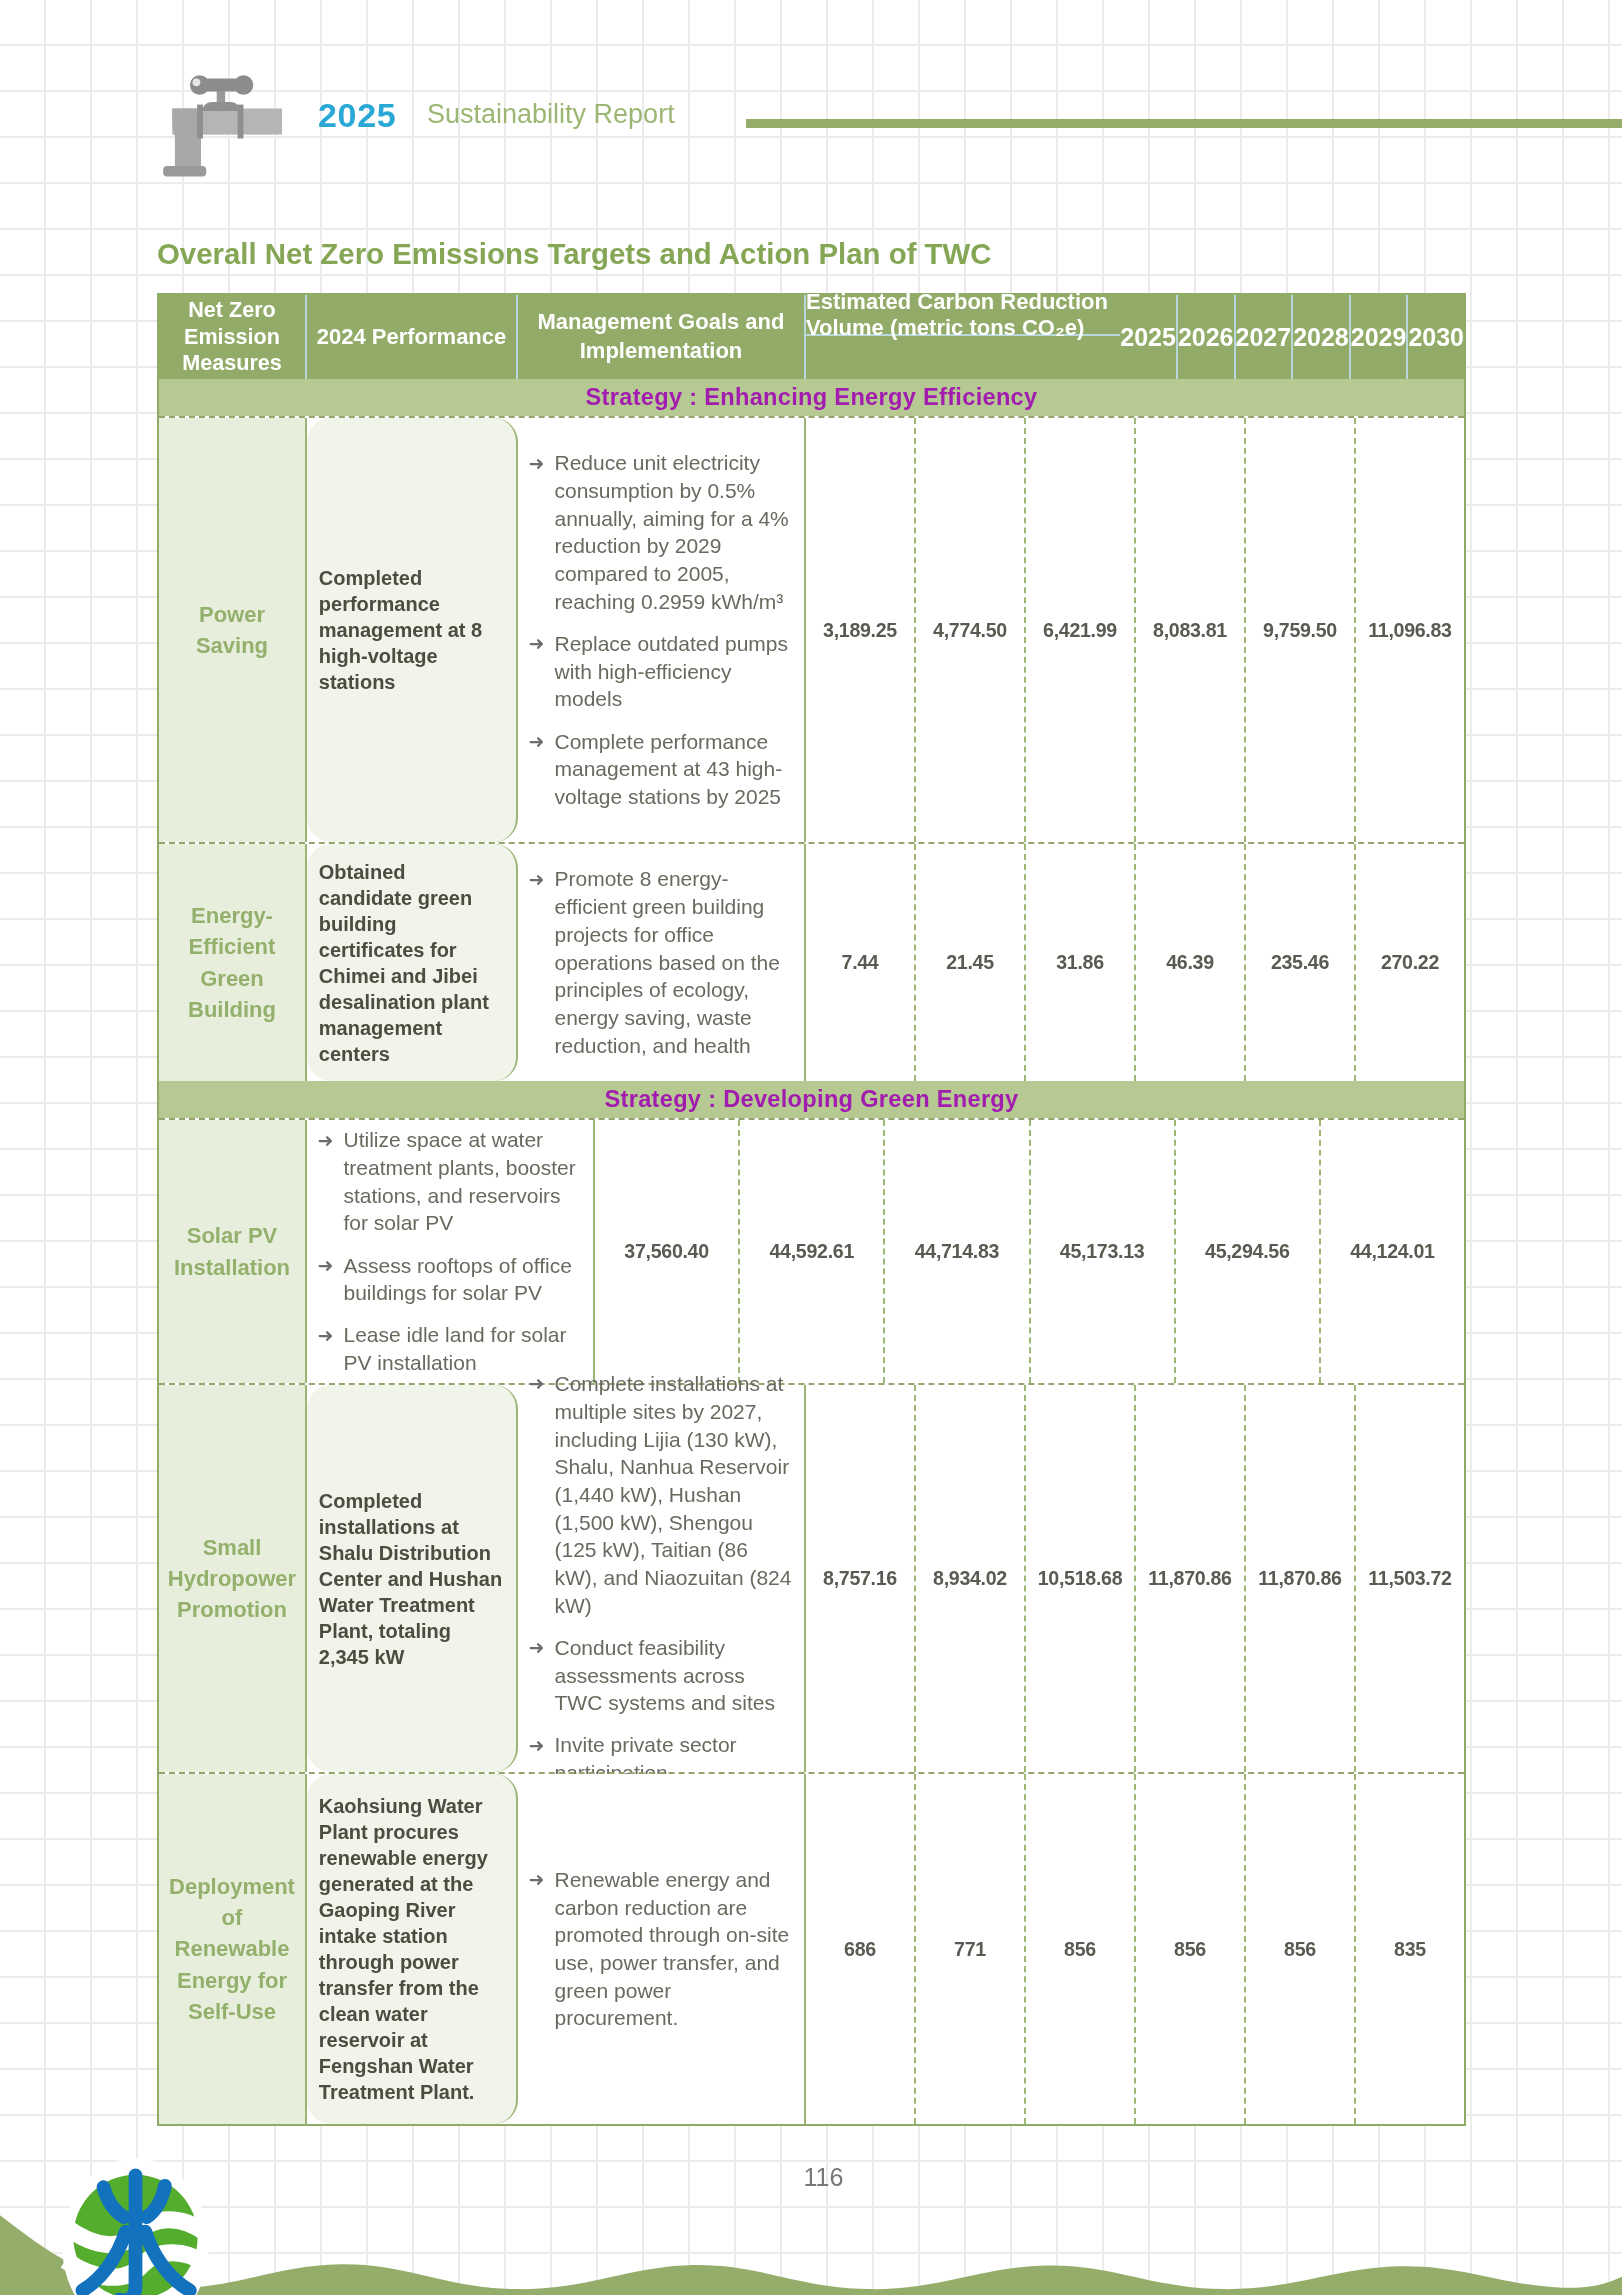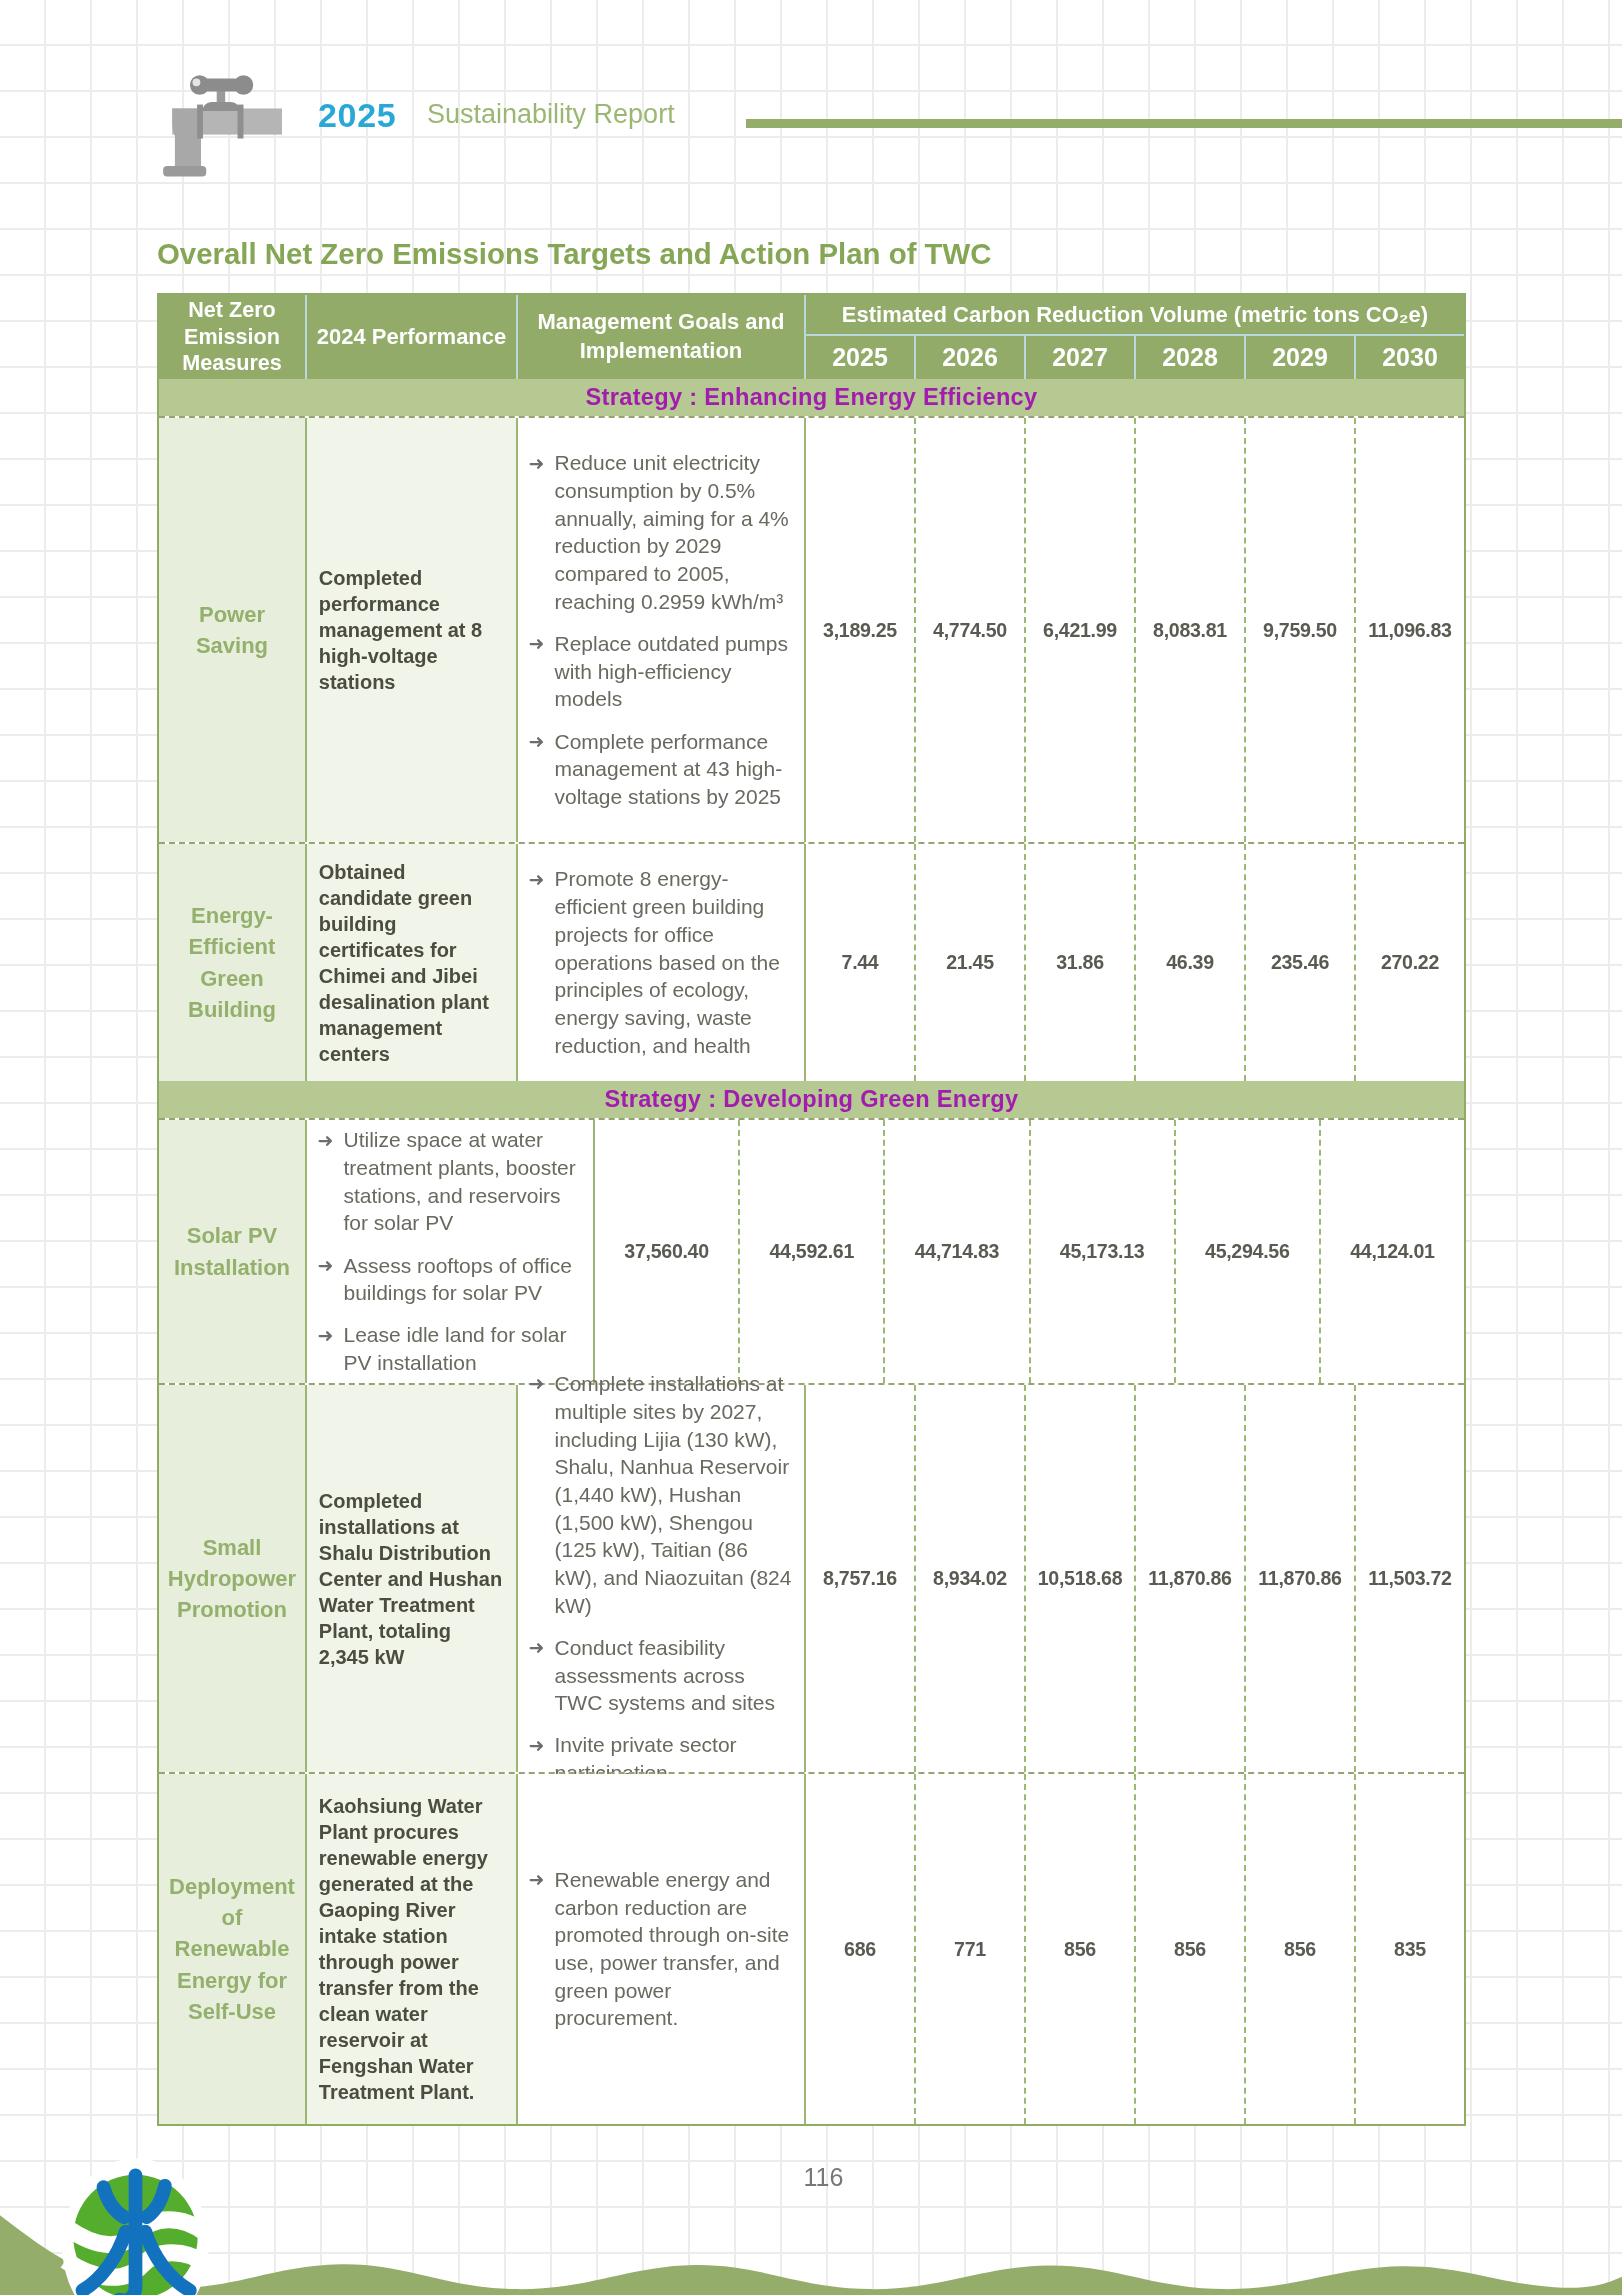--- a/index.html
+++ b/index.html
@@ -16,31 +16,31 @@
   .brand-title{position:absolute;left:427px;top:99px;font-size:27px;color:#9cb673;text-align:center;}
   .brand-bar{position:absolute;left:746px;top:119px;right:0;height:9.2px;background:#94ad6a;}
   .section-title{position:absolute;left:157px;top:237px;font-size:29.4px;font-weight:bold;color:#85a654;}
   
   .nz-table{position:absolute;left:157px;top:293px;width:1309px;border:2.6px solid #8fac66;background:#fff;box-sizing:border-box;display:flex;flex-direction:column;}
   .thead{display:flex;height:84px;background:#92ab68;color:#fff;font-weight:bold;}
   .hc{display:flex;align-items:center;justify-content:center;text-align:center;box-sizing:border-box;}
   .hc1{width:148px;font-size:21.6px;line-height:1.25;border-right:2.6px solid #b9d8dc;}
   .hc2{width:211px;font-size:22px;border-right:2.6px solid #b9d8dc;}
   .hc3{width:288px;font-size:22px;line-height:1.3;border-right:2.6px solid #b9d8dc;padding:0 9.2px;}
-  .hyears{flex:1;display:flex;flex-direction:column;}
+  .hyears{flex:1;display:flex;flex-direction:row;}
   .hcarbon{height:39px;display:flex;align-items:center;justify-content:center;font-size:22px;border-bottom:2.6px solid #b9d8dc;}
   .hyrow{flex:1;display:flex;}
   .hyear{flex:1;display:flex;align-items:center;justify-content:center;font-size:25px;border-left:2.6px solid #b9d8dc;box-sizing:border-box;}
   .hyear.first{border-left:none;}
   .strategy{height:37px;background:#b7c993;color:#a21caf;font-weight:bold;font-size:23.6px;display:flex;align-items:center;justify-content:center;letter-spacing:0.3px;}
   .drow{display:flex;border-top:2.6px dashed #96a470;box-sizing:border-box;}
   .c1{width:148px;background:#e8eedc;display:flex;align-items:center;justify-content:center;text-align:center;
       color:#93b06c;font-weight:bold;font-size:22px;line-height:1.42;padding:0 6.5px;box-sizing:border-box;border-right:2px solid #9cb474;}
   .c2{width:211px;background:#f1f4e9;display:flex;align-items:center;box-sizing:border-box;border-right:2px solid #9cb474;
-      color:#4c4c41;font-weight:bold;font-size:20px;line-height:1.3;padding:10.5px 11.8px;}
+      color:#4c4c41;font-weight:bold;font-size:20px;line-height:1.3;padding:10.5px 11.8px;border-radius:24px;}
   .c3{width:288px;background:#fff;display:flex;flex-direction:column;justify-content:center;box-sizing:border-box;border-right:2px solid #9cb474;
       color:#69695f;font-size:21px;line-height:1.32;padding:11.8px 9.2px 11.8px 10.5px;}
   .goal{display:flex;margin:7.2px 0;}
   .goal .arr{width:26px;flex:none;color:#6d6d6d;font-size:19px;padding-top:1.3px;}
   .goal .gtx{flex:1;}
   .vals{flex:1;display:flex;}
   .val{flex:1;display:flex;align-items:center;justify-content:center;box-sizing:border-box;border-left:2px dashed #9db775;
        color:#5b5a52;font-weight:bold;font-size:19.6px;letter-spacing:-0.3px;}
   .val.first{border-left:none;}
   .r0{height:426px;} .r1{height:239px;} .r2{height:265px;} .r3{height:389px;} .r4{height:352px;}

